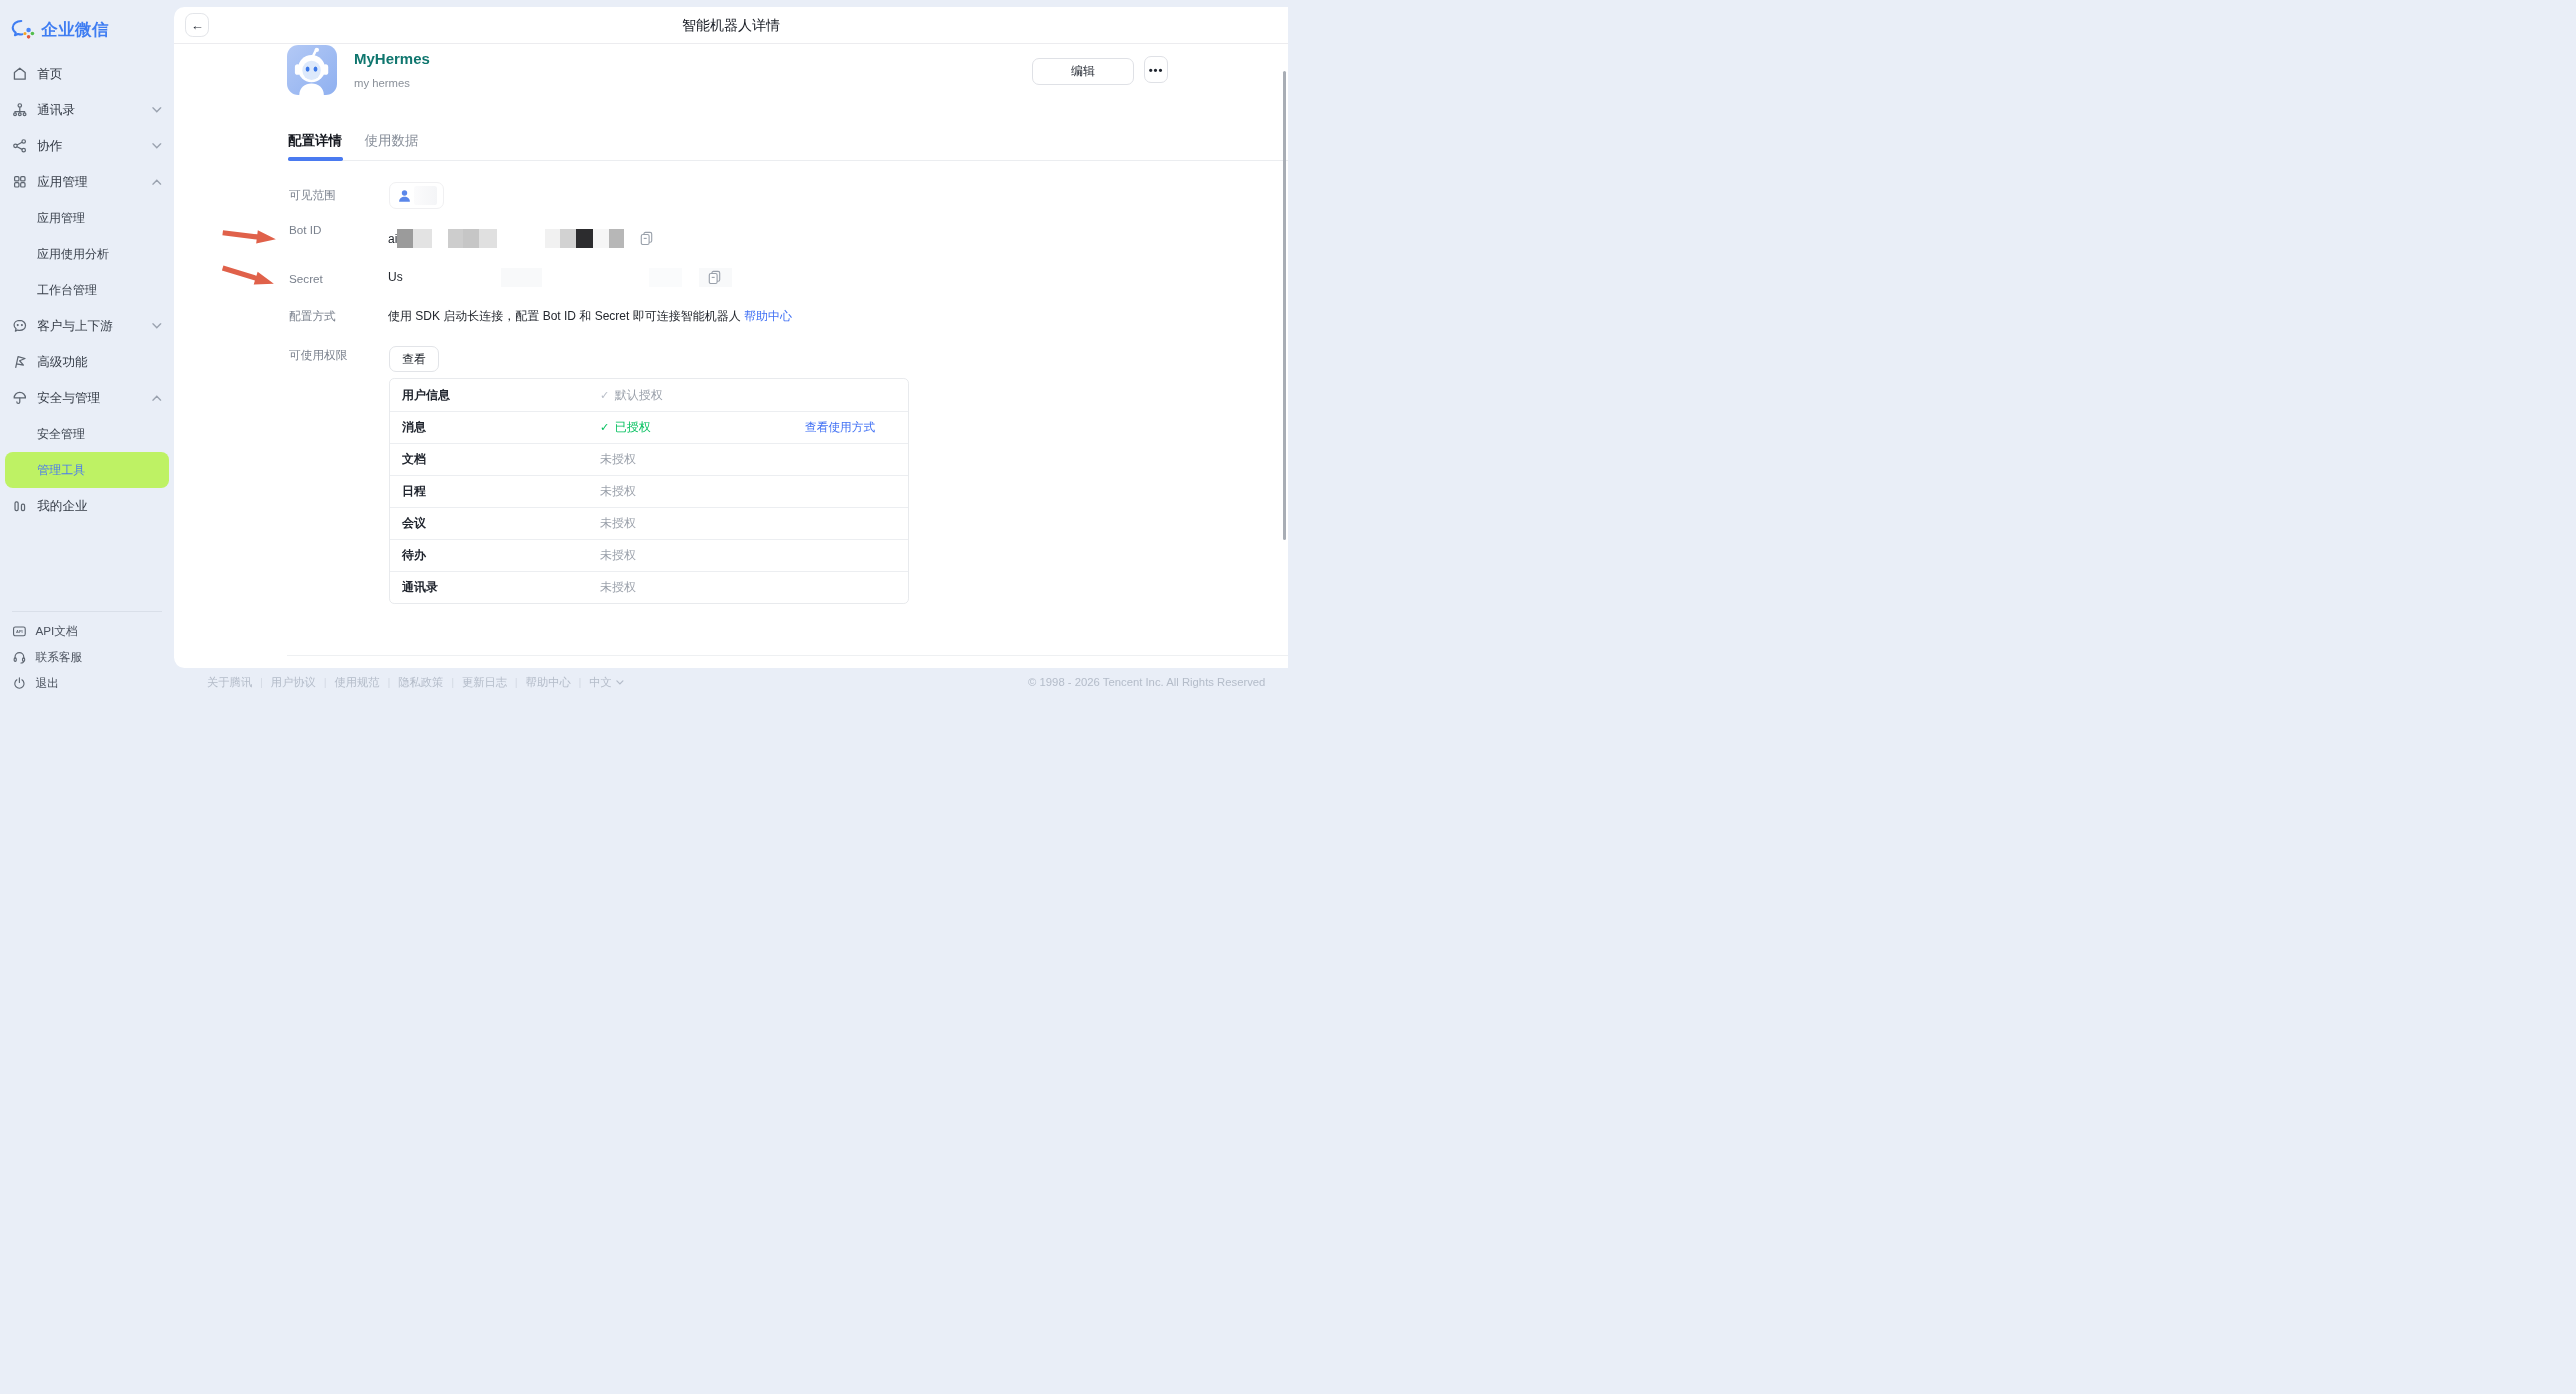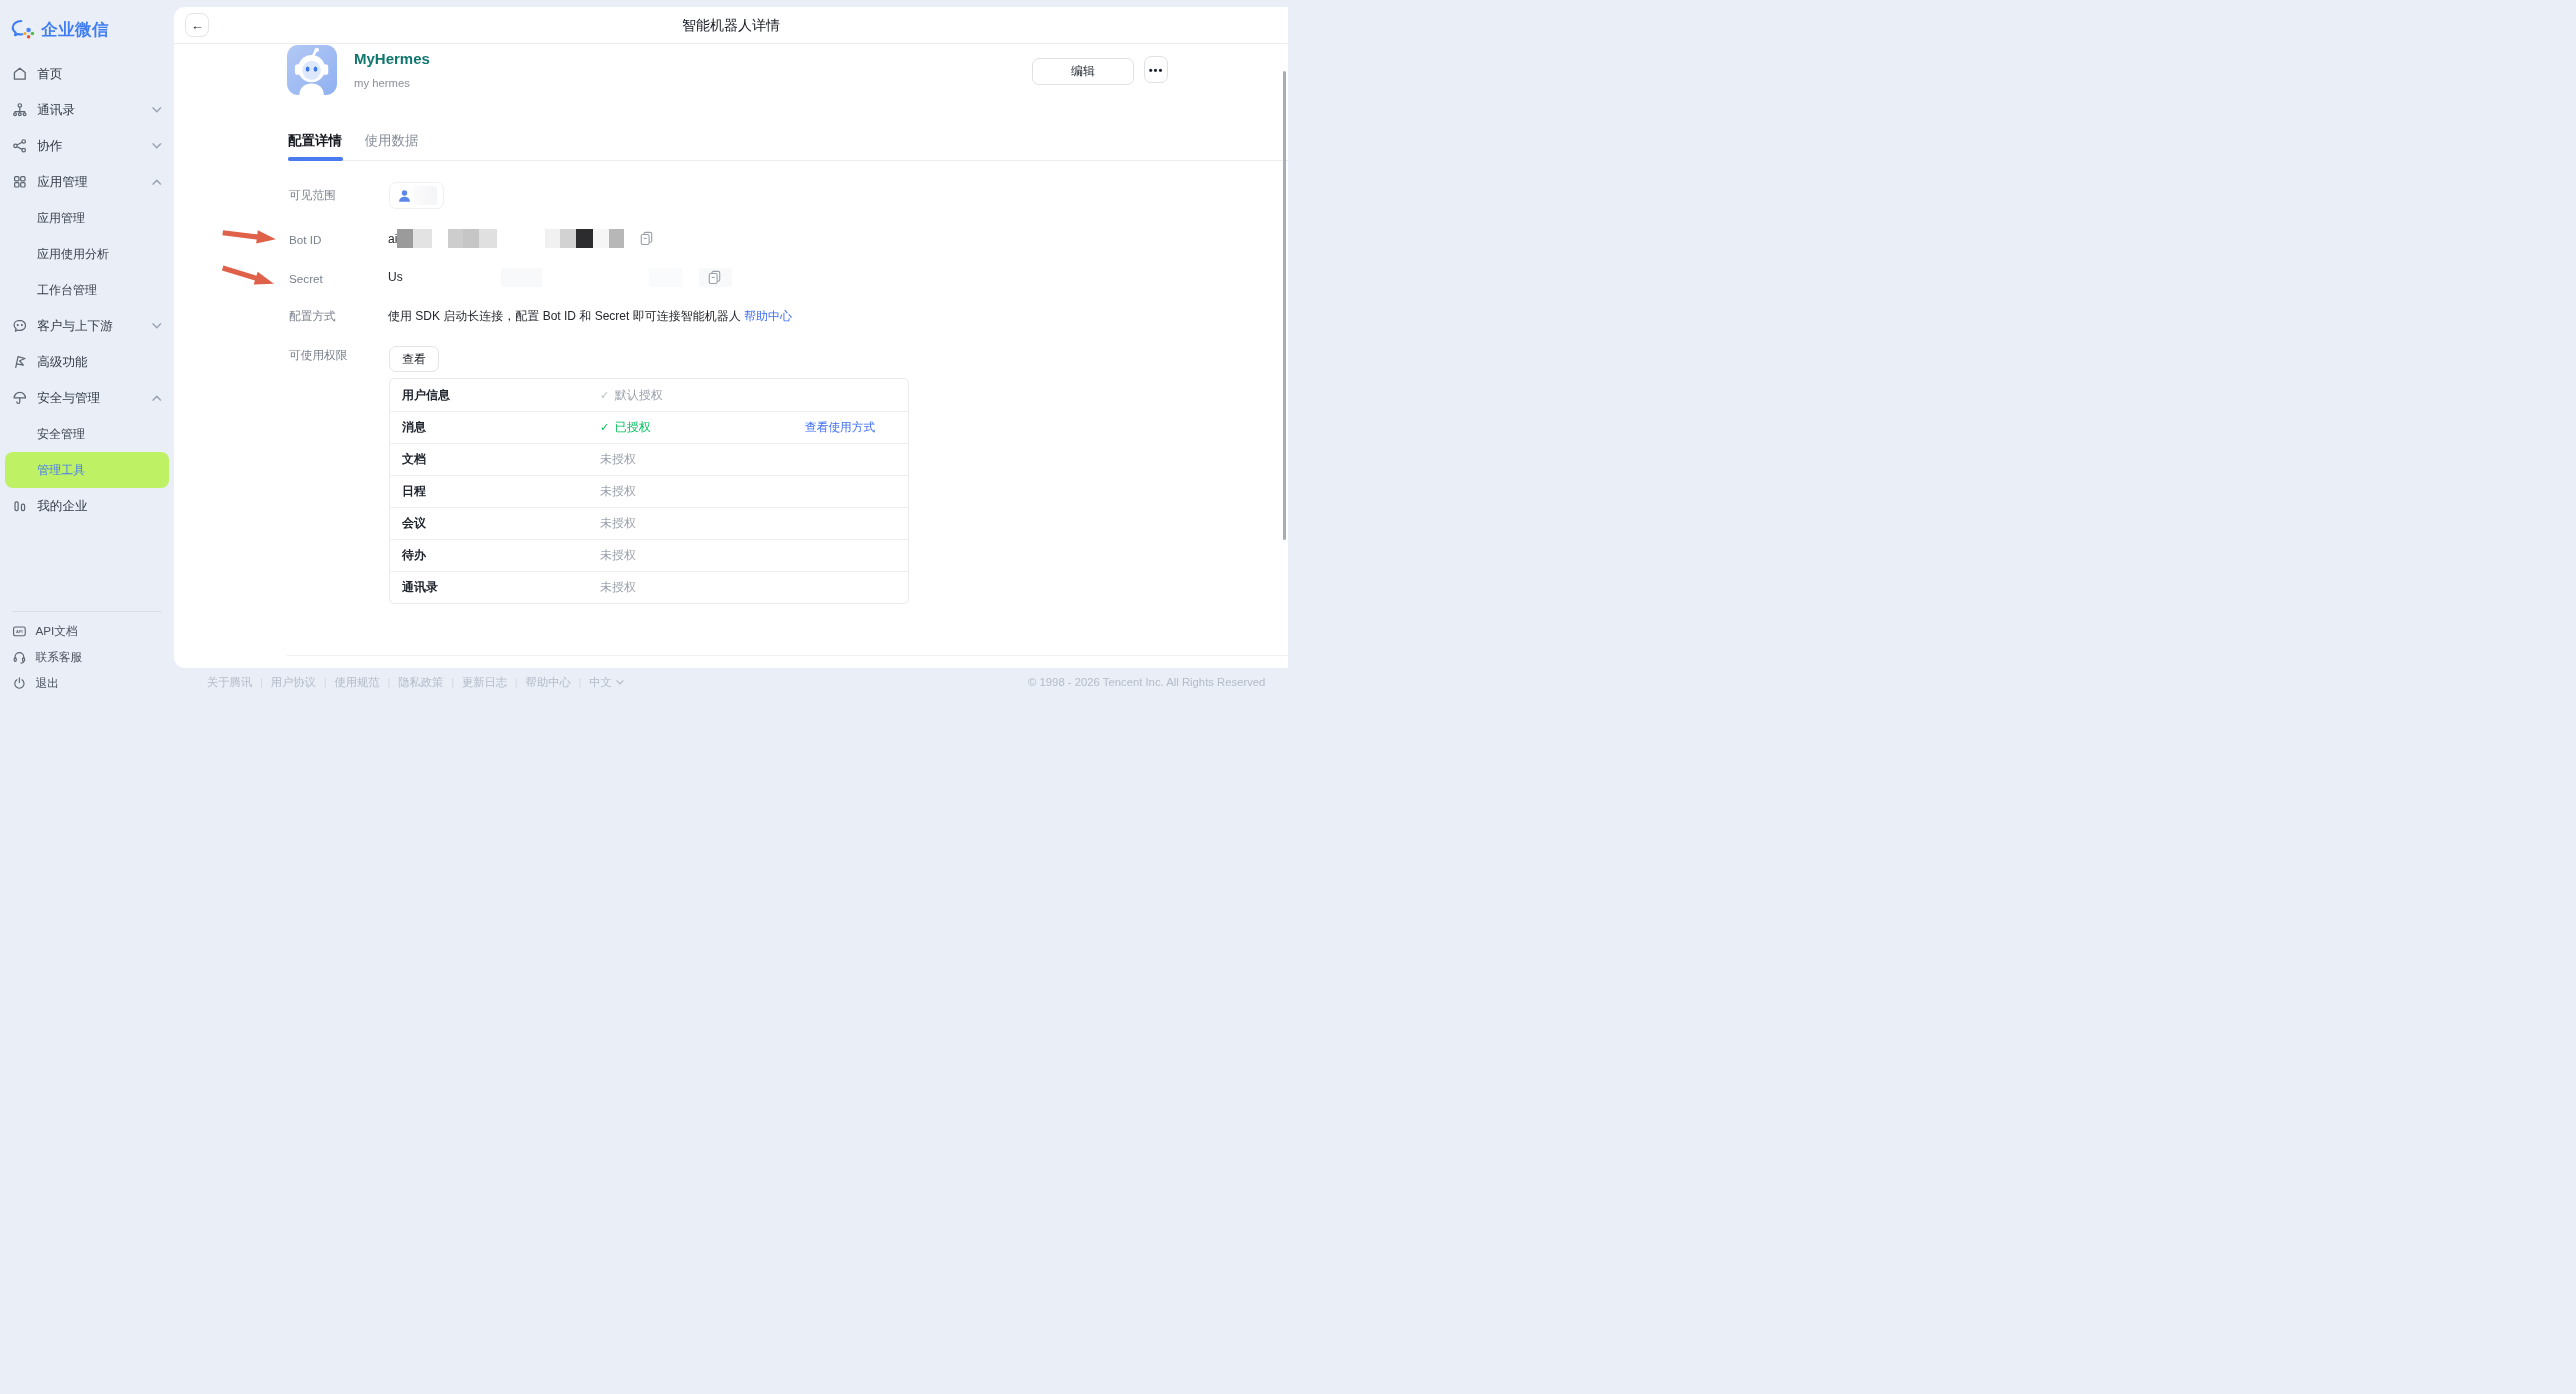--- a/index.html
+++ b/index.html
@@ -308,21 +308,21 @@
   <div class="scope-badge">
     <span style="display:flex">
       <svg width="13" height="14" viewBox="0 0 15 16">
           <circle cx="7.5" cy="4.6" r="3.1" fill="#5b87ea"></circle>
           <path d="M1.3 14.6c0-3.4 2.8-5.6 6.2-5.6s6.2 2.2 6.2 5.6z" fill="#5b87ea"></path>
         </svg>
     </span>
     <span class="scope-redact"></span>
   </div>
 
-  <div class="field-label" style="top:226px">Bot ID</div>
+  <div class="field-label" style="top:216px">Bot ID</div>
   <div class="redact-row">
     <span class="field-value" style="position:static">ai</span>
     <span class="rb" style="width:15.6px;background:#9b9b9b"></span>
     <span class="rb" style="width:19px;background:#e3e3e3"></span>
     <span class="rb" style="width:15.6px;margin-left:15.6px;background:#cdcdcd"></span>
     <span class="rb" style="width:15.6px;background:#c6c6c6"></span>
     <span class="rb" style="width:18px;background:#e0e0e0"></span>
     <span class="rb" style="width:15.6px;margin-left:48px;background:#f1f1f1"></span>
     <span class="rb" style="width:15.6px;background:#d2d2d2"></span>
     <span class="rb" style="width:17.4px;background:#2c2c2e"></span>

